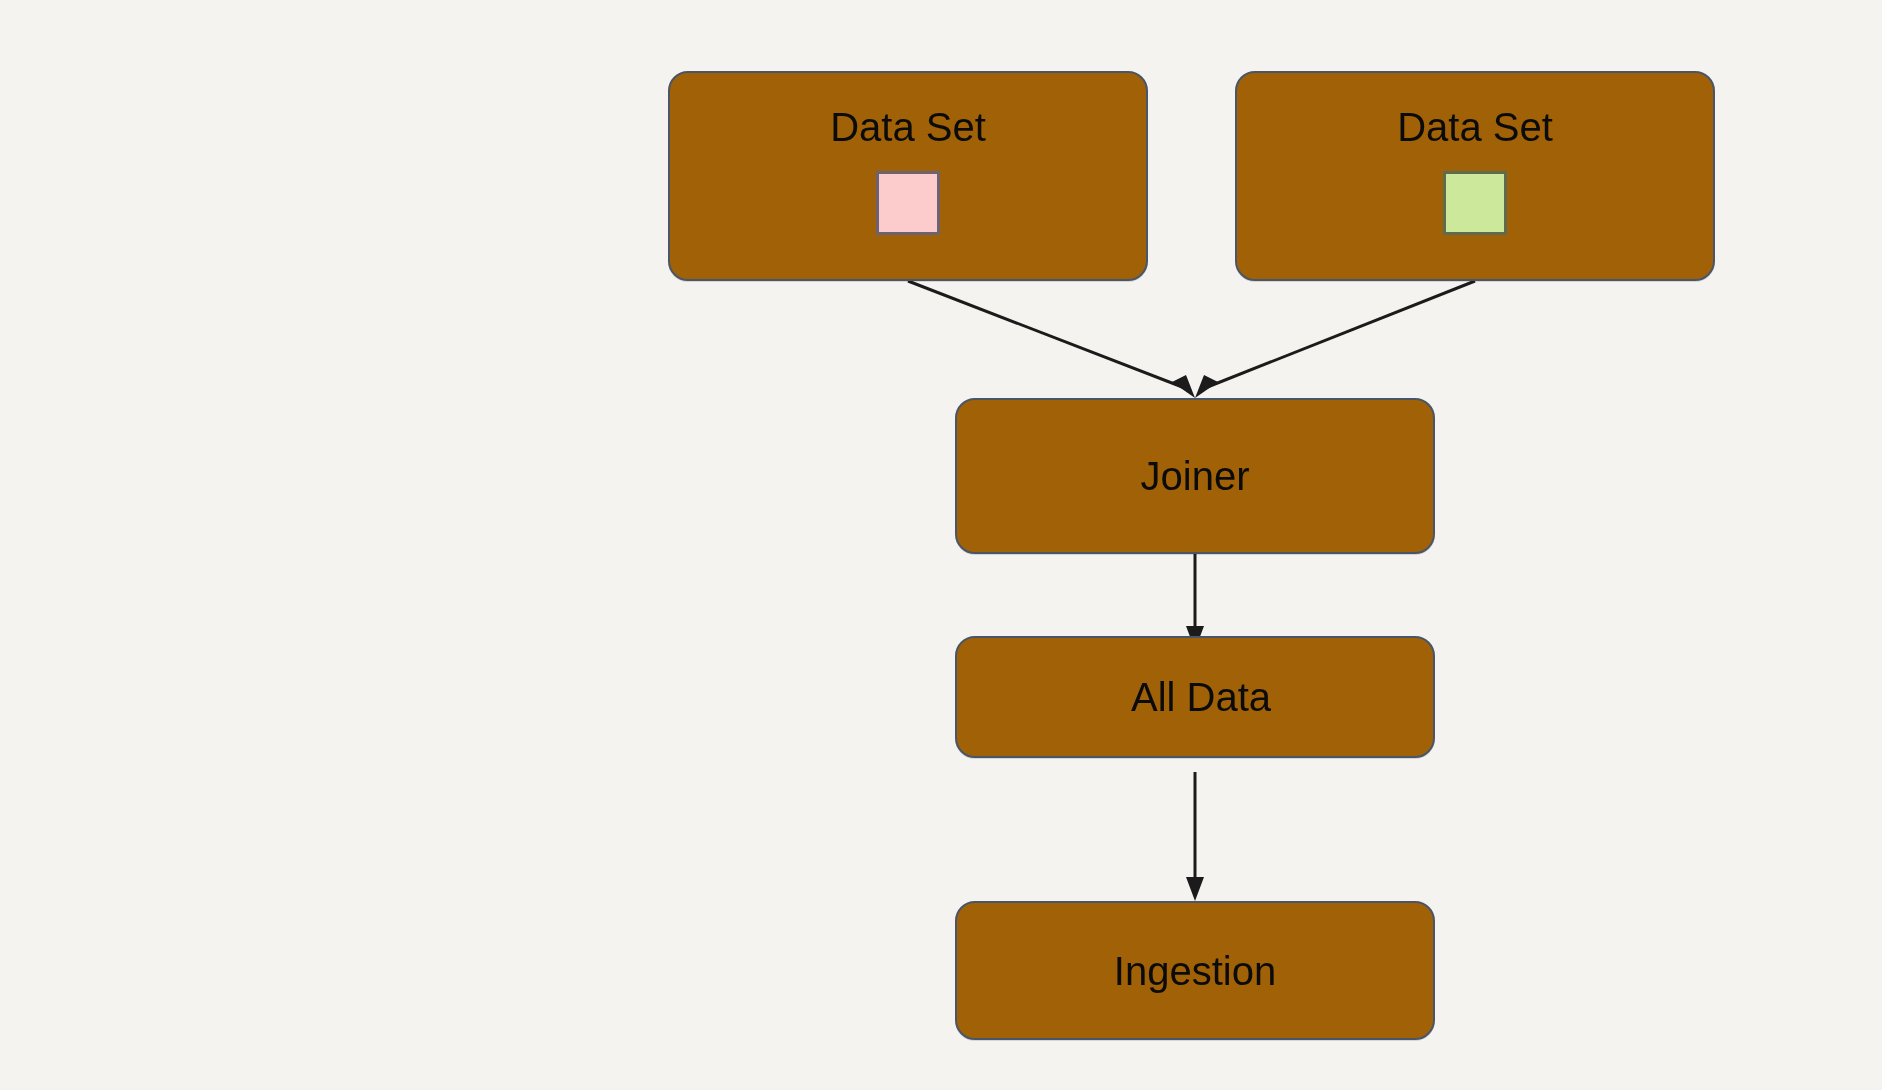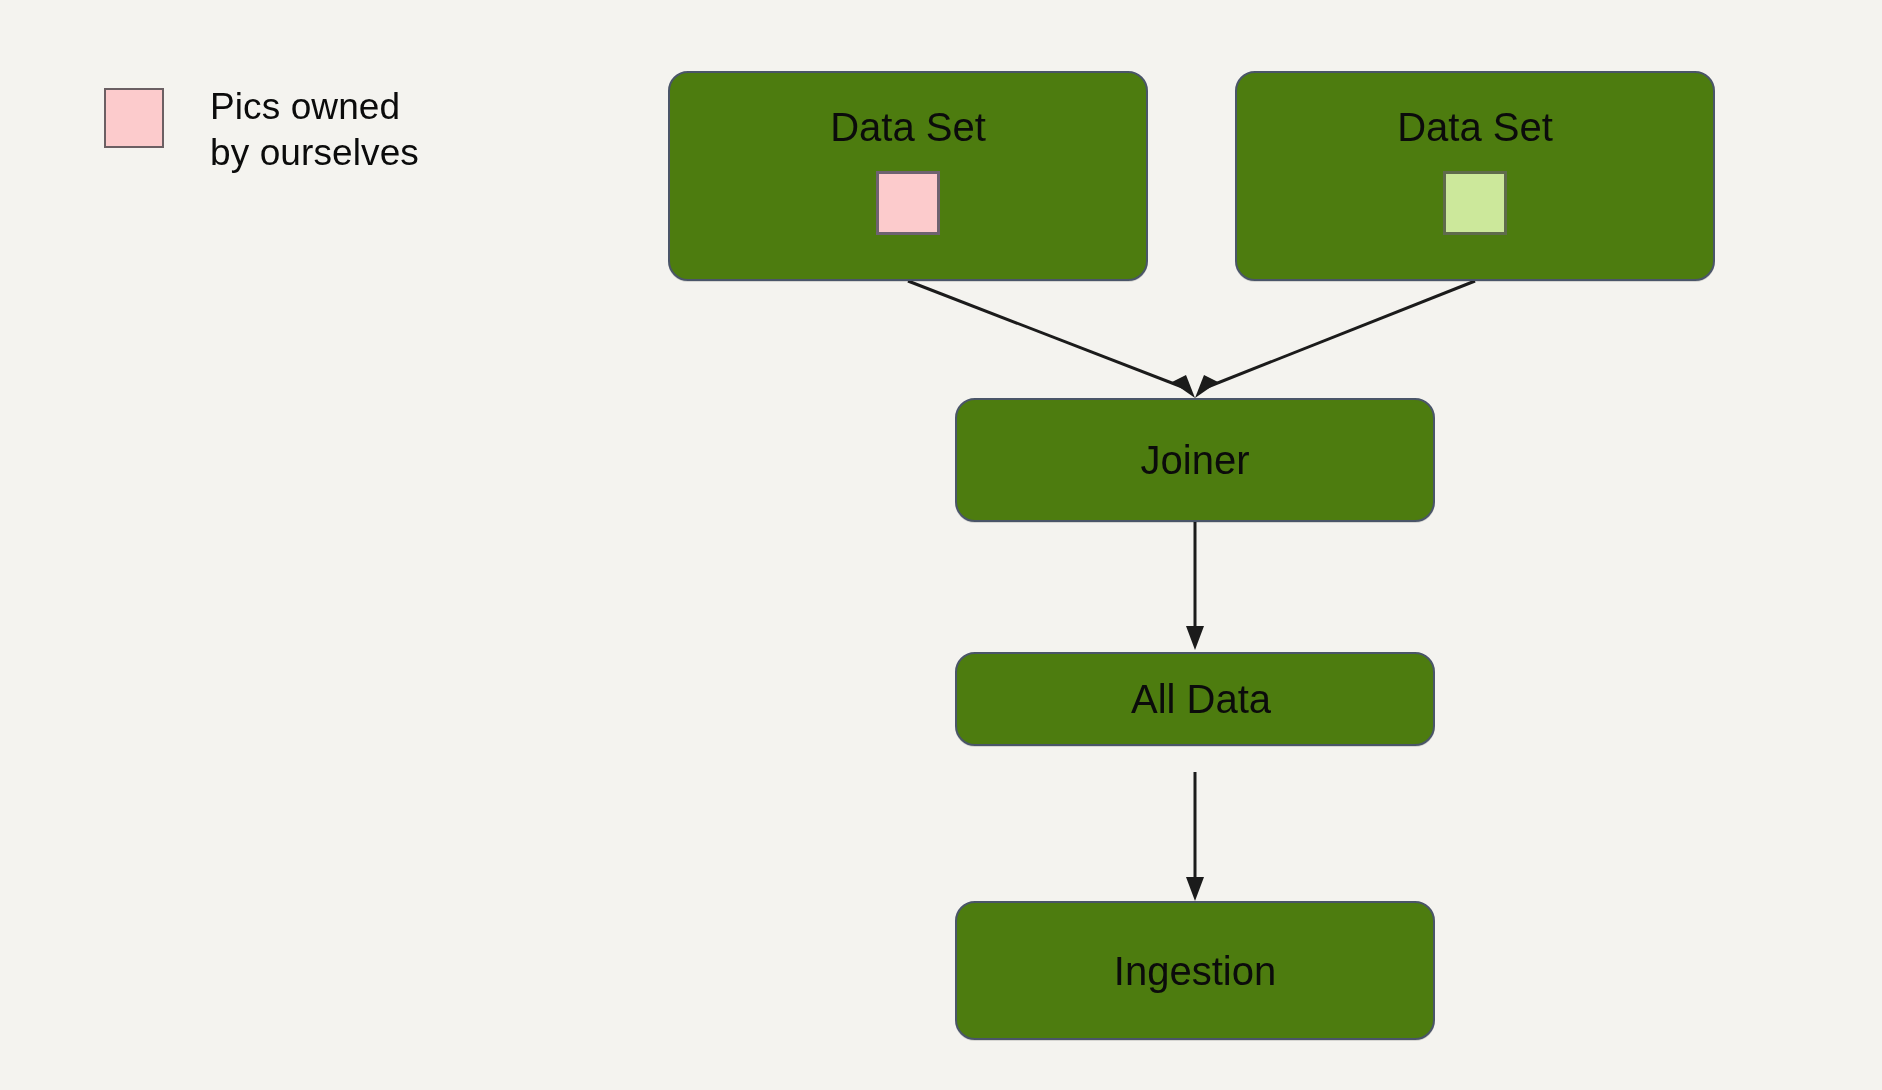--- a/index.html
+++ b/index.html
@@ -45,21 +45,21 @@
     margin-left: 46px;
     font-size: 37px;
     line-height: 46px;
     color: #0B0B0B;
     letter-spacing: 0.1px;
     white-space: pre-line;
   }
   
   .node {
     position: absolute;
-    background: #4d7c0f;
+    background: #a16207;
     border: 2px solid #4A5568;
     border-radius: 20px;
     box-sizing: border-box;
     box-shadow: 0 1px 0 rgba(0,0,0,0.12);
     display: flex;
     flex-direction: column;
     align-items: center;
   }
   .node-label {
     font-size: 40px;
@@ -80,22 +80,22 @@
     border: 3px solid #5D5566;
     box-sizing: border-box;
   }
   .node-swatch.pink  { background: #FCCBCC; border-color: #6E6270; }
   .node-swatch.green { background: #CCE89B; border-color: #5F6B4C; }
   
   .node.simple { justify-content: center; }
 
   #ds-left    { left: 668px;  top: 71px;  width: 480px; height: 210px; }
   #ds-right   { left: 1235px; top: 71px;  width: 480px; height: 210px; }
-  #joiner     { left: 955px;  top: 398px; width: 480px; height: 124px; }
-  #all-data   { left: 955px;  top: 652px; width: 480px; height: 94px; padding-left: 12px; }
+  #joiner     { left: 955px;  top: 398px; width: 480px; height: 156px; }
+  #all-data   { left: 955px;  top: 636px; width: 480px; height: 122px; padding-left: 12px; }
   #ingestion  { left: 955px;  top: 901px; width: 480px; height: 139px; }
 
   
   #edges {
     position: absolute;
     left: 0; top: 0;
     width: 1882px;
     height: 1090px;
     pointer-events: none;
   }
@@ -106,25 +106,20 @@
   }
   .edge-head { fill: #1B1B1B; stroke: none; }
 </style>
 </head>
 <body>
 
 <div id="canvas">
 
   <div class="legend">
 
-    <div class="legend-row">
-      <span class="legend-swatch pink"></span>
-      <span class="legend-label">Pics owned
-by ourselves</span>
-    </div>
 
 
   </div>
 
   <svg id="edges" viewBox="0 0 1882 1090" width="1882" height="1090">
 
     <g>
       <path class="edge-path" d="M 908 281 L 1190 390"></path>
       <polygon class="edge-head" points="1195,398 1172,382 1186,375"></polygon>
     </g>

